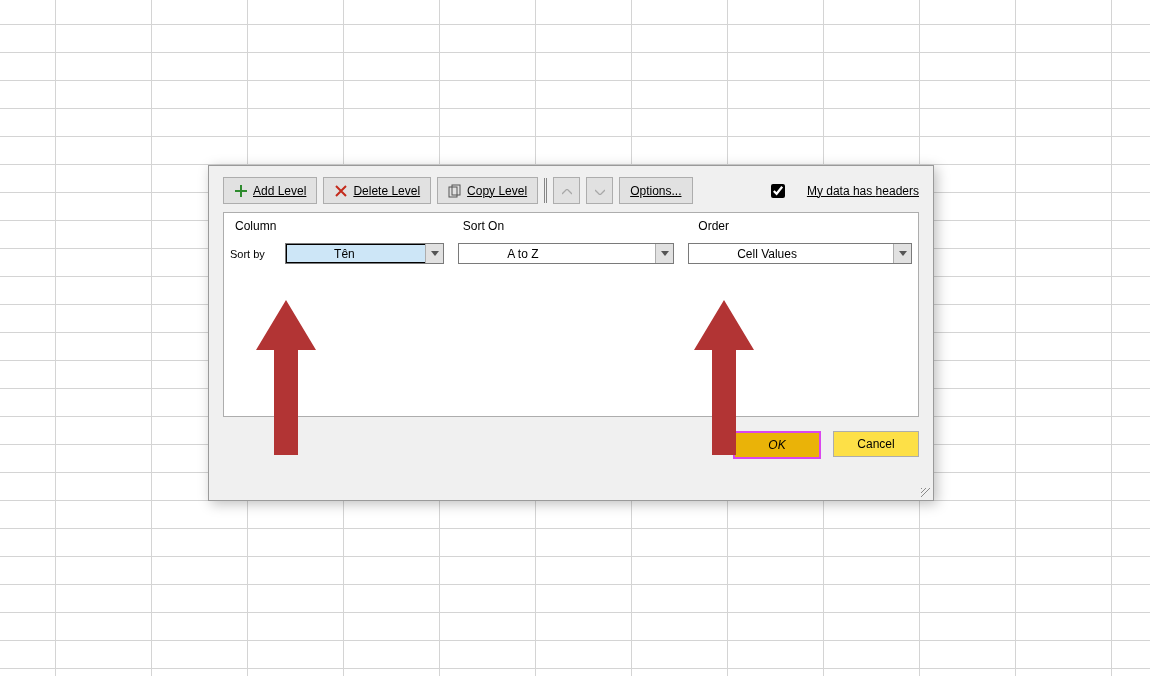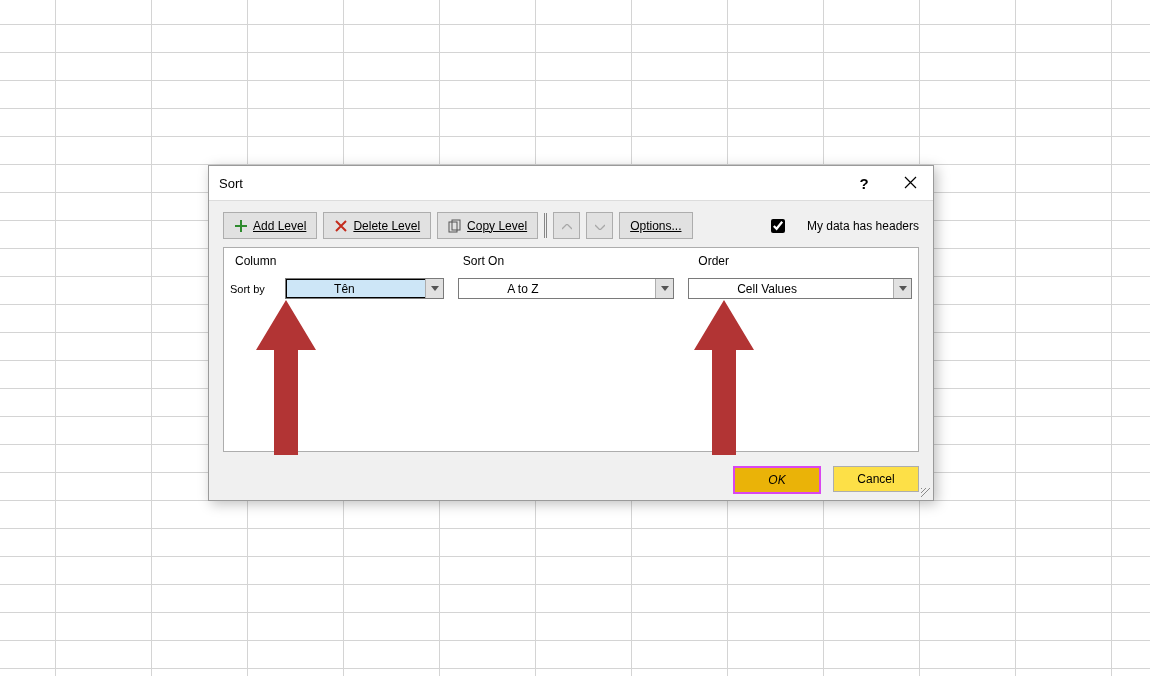--- a/index.html
+++ b/index.html
@@ -93,20 +93,21 @@
     background: transparent;
     border-left: 1px solid #868686;
     border-right: 1px solid #868686;
   }
   .toolbar .spacer { flex: 1; }
   .check {
     display: flex;
     align-items: center;
     gap: 22px;
     font-size: 12px;
+    text-decoration: underline;
   }
   .check input {
     width: 14px; height: 14px; margin: 0;
     accent-color: #000;
   }
 
   
   .ic { width: 14px; height: 14px; display: inline-block; }
   .plus-ic path  { stroke: #2e8b2e; stroke-width: 2; }
   .x-ic    path  { stroke: #c42b1c; stroke-width: 2; }
@@ -213,32 +214,20 @@
   .arrow svg { width: 100%; height: 100%; }
   .arrow svg * { fill: #b23434; }
 </style>
 </head>
 <body>
 
 <div class="grid"></div>
 
 <div class="dialog">
 
-  <div class="titlebar">
-    <span>Sort</span>
-    <span class="spacer"></span>
-    <div class="title-btn help">?</div>
-    <div class="title-btn close">
-      <span>
-        <svg viewBox="0 0 13 13">
-            <path d="M1 1 L12 12 M12 1 L1 12" stroke="#000" stroke-width="1.2"></path>
-          </svg>
-      </span>
-    </div>
-  </div>
 
   <div class="toolbar">
 
     <div class="btn">
       <span class="ic plus-ic">
         <svg viewBox="0 0 14 14">
             <path d="M7 1 V13 M1 7 H13"></path>
           </svg>
       </span>
       <span><span class="ul">Add Level</span></span>

